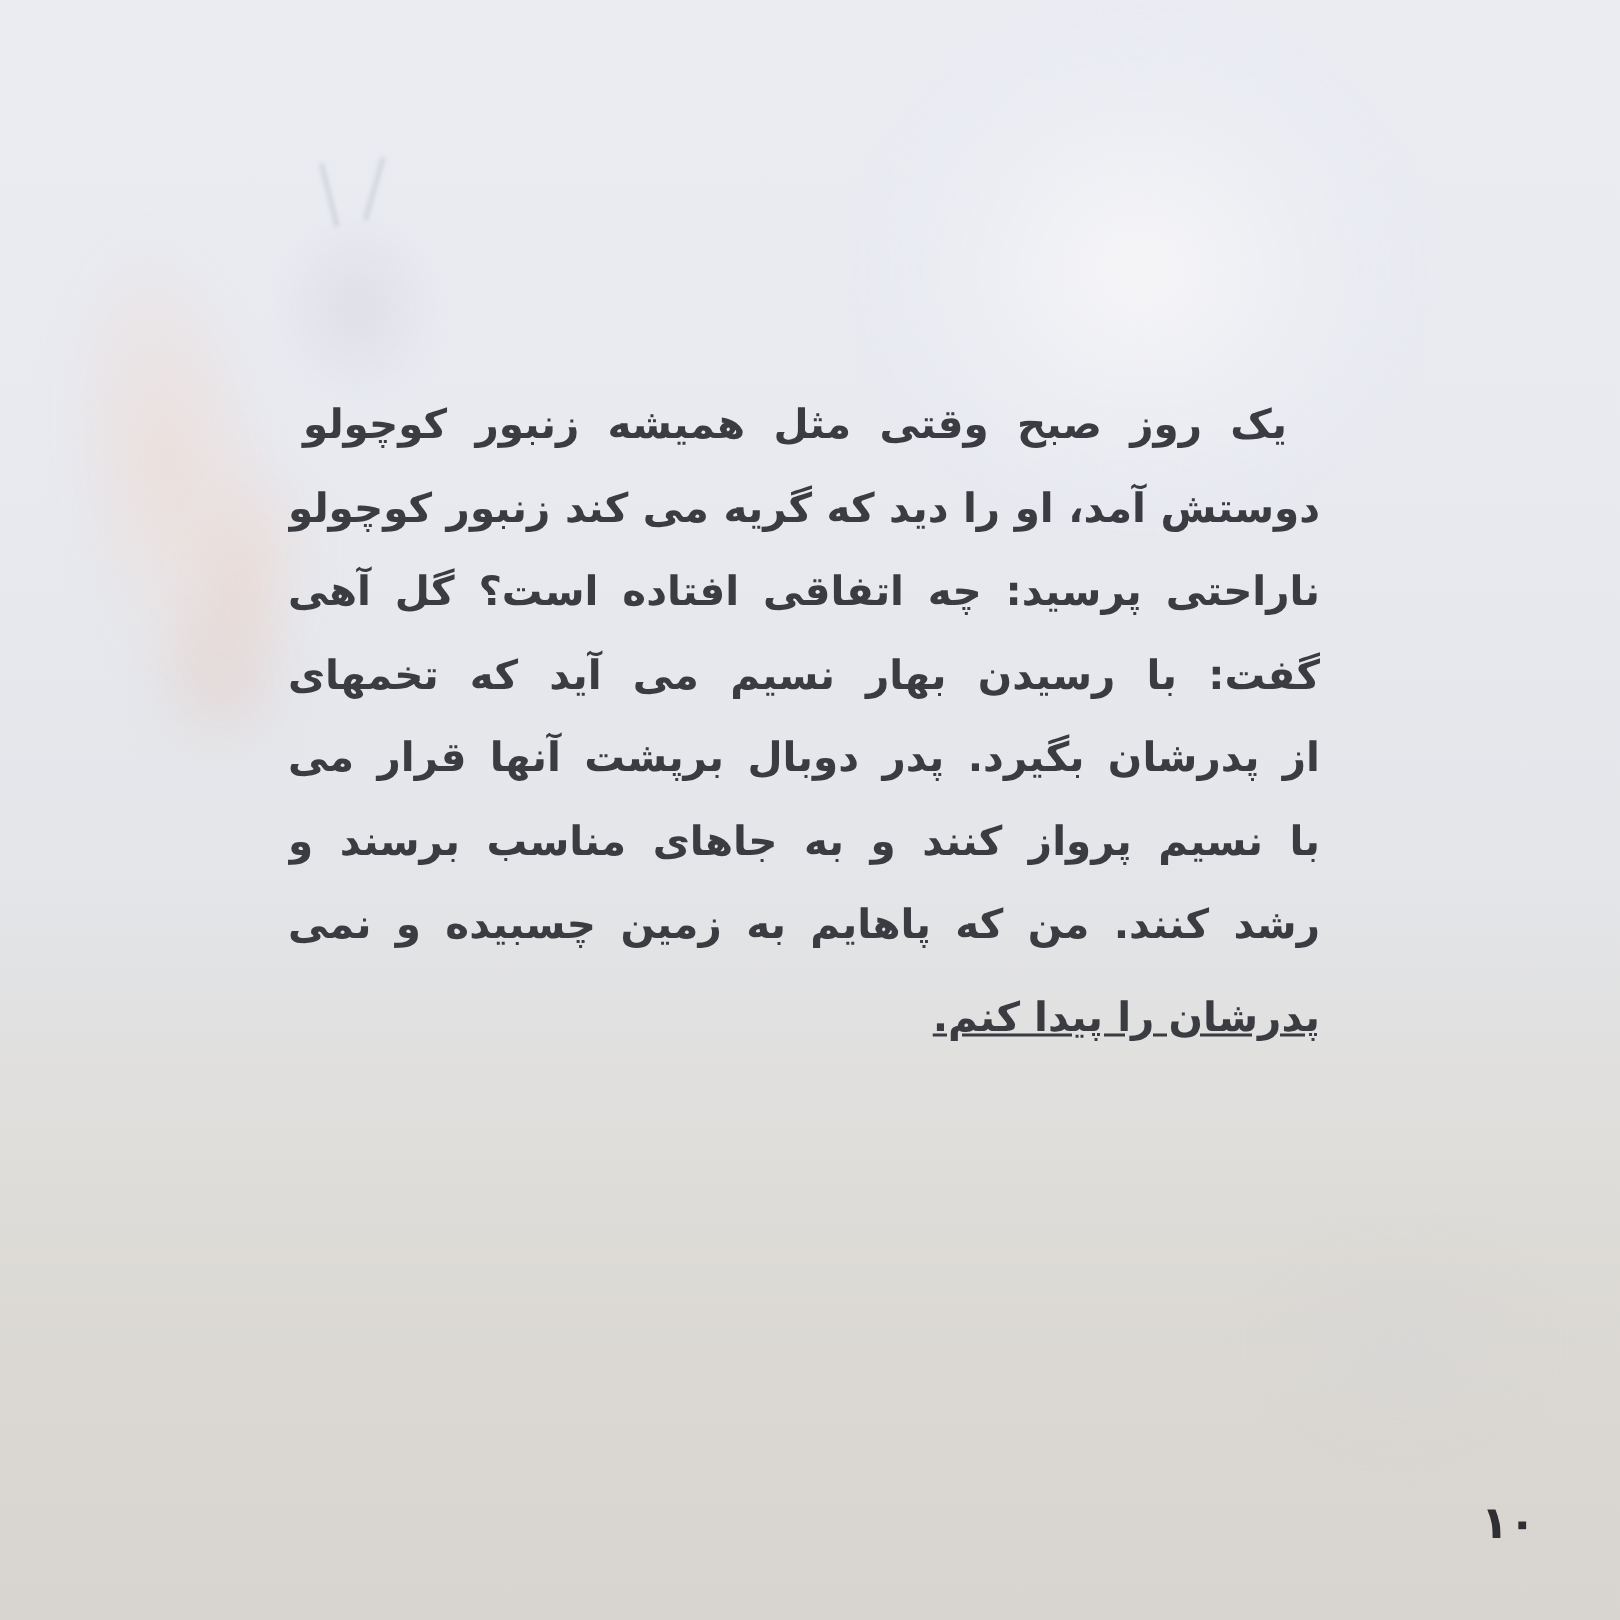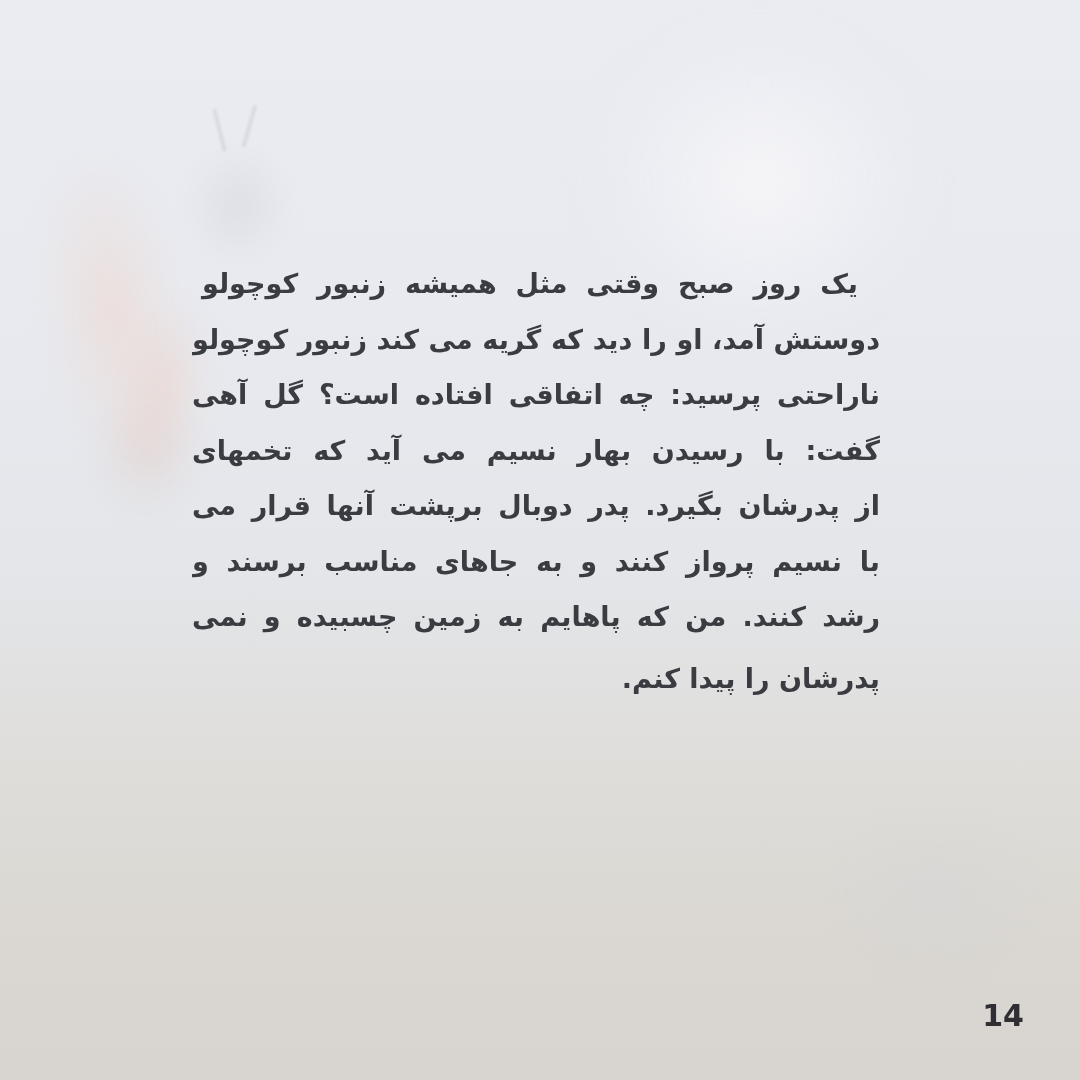--- a/index.html
+++ b/index.html
@@ -77,20 +77,21 @@
     overflow: hidden;
     text-align: justify;
     text-align-last: justify;
     letter-spacing: 0.2px;
   }
   .line.first { padding-right: 22px; padding-left: 10px; }
   .line.last {
     margin-top: 6px;
     text-align: left;
     text-align-last: right;
+    text-decoration: underline;
   }
 
   .page-number {
     position: absolute;
     right: 56px;
     top: 998px;
     direction: rtl;
     font-size: 30px;
     font-weight: bold;
     color: #2e2e33;
@@ -114,15 +115,15 @@
     <div class="line first">یک روز صبح وقتی مثل همیشه زنبور کوچولو پیش</div>
     <div class="line">دوستش آمد، او را دید که گریه می کند زنبور کوچولو با</div>
     <div class="line">ناراحتی پرسید: چه اتفاقی افتاده است؟ گل آهی کشید و</div>
     <div class="line">گفت: با رسیدن بهار نسیم می آید که تخمهای فرزندانم را</div>
     <div class="line">از پدرشان بگیرد. پدر دوبال برپشت آنها قرار می دهد تا</div>
     <div class="line">با نسیم پرواز کنند و به جاهای مناسب برسند و بتوانند</div>
     <div class="line">رشد کنند. من که پاهایم به زمین چسبیده و نمی توانم</div>
     <div class="line last">پدرشان را پیدا کنم.</div>
   </div>
 
-  <div class="page-number">14</div>
+  <div class="page-number">۱۰</div>
 
 </div>
 
 </body></html>

